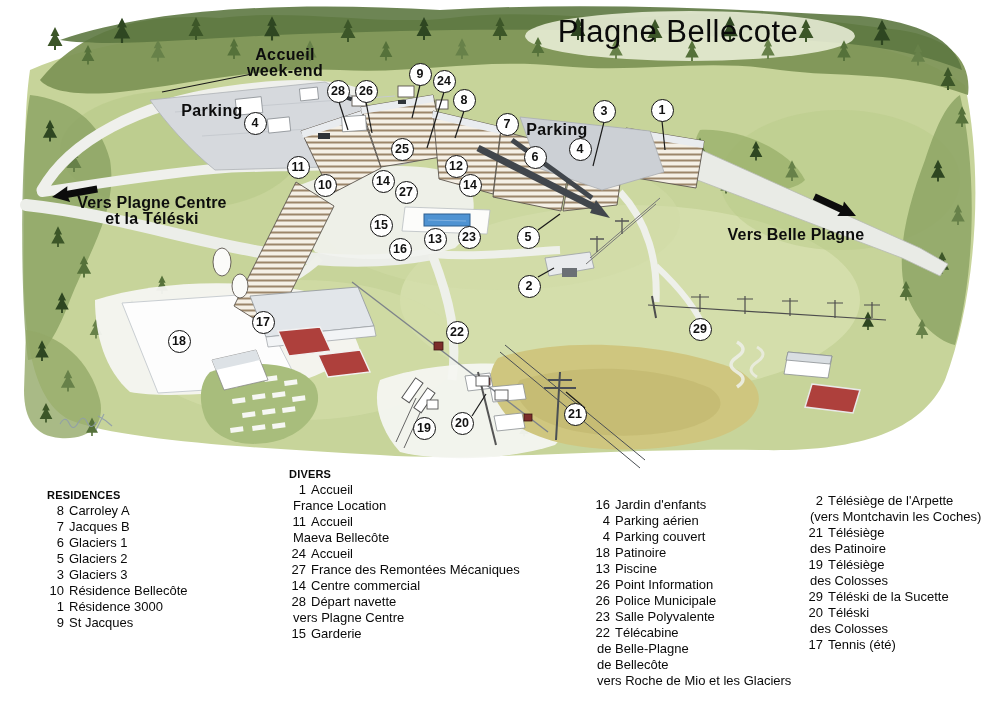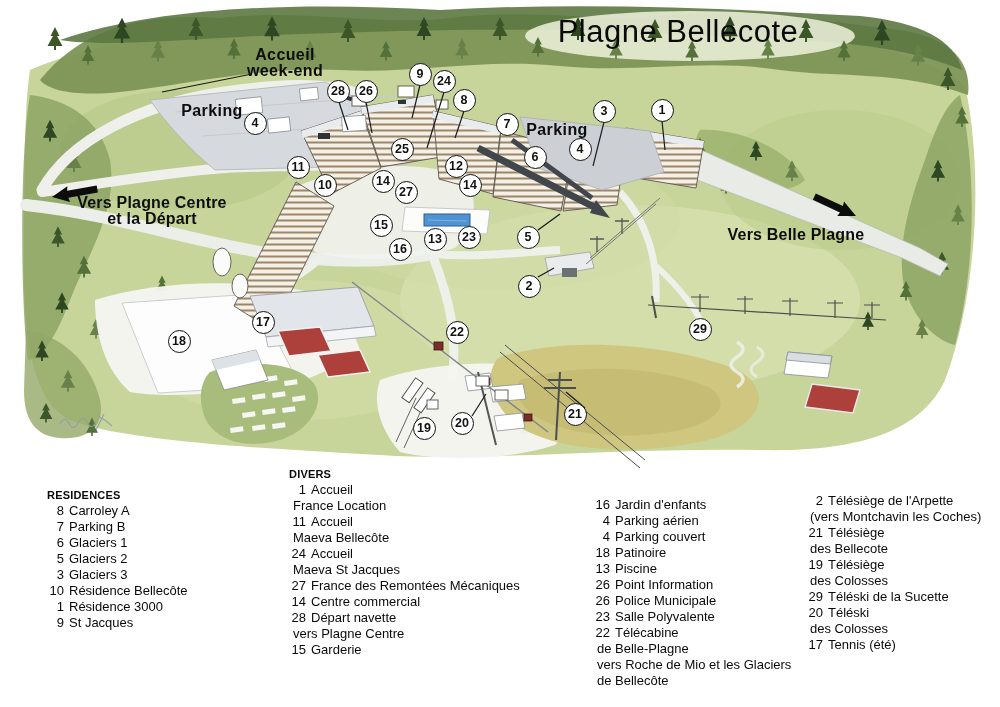--- a/index.html
+++ b/index.html
@@ -276,21 +276,21 @@
         <div>week-end</div>
       </div>
       <div class="map-label role-place" style="left: 212px; top: 103px;">
         <div>Parking</div>
       </div>
       <div class="map-label role-place" style="left: 557px; top: 122px;">
         <div>Parking</div>
       </div>
       <div class="map-label role-direction" style="left: 152px; top: 195px;">
         <div>Vers Plagne Centre</div>
-        <div>et la Départ</div>
+        <div>et la Téléski</div>
       </div>
       <div class="map-label role-direction" style="left: 796px; top: 227px;">
         <div>Vers Belle Plagne</div>
       </div>
     </div>
   <div id="marker-layer">
       <div class="marker" style="left: 650.5px; top: 98.5px;">1</div>
       <div class="marker" style="left: 517.5px; top: 274.5px;">2</div>
       <div class="marker" style="left: 592.5px; top: 99.5px;">3</div>
       <div class="marker" style="left: 243.5px; top: 111.5px;">4</div>
@@ -319,61 +319,60 @@
       <div class="marker" style="left: 390.5px; top: 137.5px;">25</div>
       <div class="marker" style="left: 354.5px; top: 79.5px;">26</div>
       <div class="marker" style="left: 394.5px; top: 180.5px;">27</div>
       <div class="marker" style="left: 326.5px; top: 79.5px;">28</div>
       <div class="marker" style="left: 688.5px; top: 317.5px;">29</div>
     </div>
 
   <div class="legend-col" id="col0">
     <div class="legend-title">RESIDENCES</div>
   <div class="legend-row"><span class="num">8</span><span>Carroley A</span></div>
-      <div class="legend-row"><span class="num">7</span><span>Parking B</span></div>
+      <div class="legend-row"><span class="num">7</span><span>Jacques B</span></div>
       <div class="legend-row"><span class="num">6</span><span>Glaciers 1</span></div>
       <div class="legend-row"><span class="num">5</span><span>Glaciers 2</span></div>
       <div class="legend-row"><span class="num">3</span><span>Glaciers 3</span></div>
       <div class="legend-row"><span class="num">10</span><span>Résidence Bellecôte</span></div>
       <div class="legend-row"><span class="num">1</span><span>Résidence 3000</span></div>
       <div class="legend-row"><span class="num">9</span><span>St Jacques</span></div>
     </div>
   <div class="legend-col" id="col1">
     <div class="legend-title">DIVERS</div>
       <div class="legend-row"><span class="num">1</span><span>Accueil</span></div>
       <div class="legend-row cont"><span>France Location</span></div>
       <div class="legend-row"><span class="num">11</span><span>Accueil</span></div>
       <div class="legend-row cont"><span>Maeva Bellecôte</span></div>
       <div class="legend-row"><span class="num">24</span><span>Accueil</span></div>
-      <div class="legend-row cont"><span>Maeva St Jacques</span></div>
       <div class="legend-row"><span class="num">27</span><span>France des Remontées Mécaniques</span></div>
       <div class="legend-row"><span class="num">14</span><span>Centre commercial</span></div>
       <div class="legend-row"><span class="num">28</span><span>Départ navette</span></div>
       <div class="legend-row cont"><span>vers Plagne Centre</span></div>
       <div class="legend-row"><span class="num">15</span><span>Garderie</span></div>
     </div>
   <div class="legend-col" id="col2">
       <div class="legend-row"><span class="num">16</span><span>Jardin d'enfants</span></div>
       <div class="legend-row"><span class="num">4</span><span>Parking aérien</span></div>
       <div class="legend-row"><span class="num">4</span><span>Parking couvert</span></div>
       <div class="legend-row"><span class="num">18</span><span>Patinoire</span></div>
       <div class="legend-row"><span class="num">13</span><span>Piscine</span></div>
       <div class="legend-row"><span class="num">26</span><span>Point Information</span></div>
       <div class="legend-row"><span class="num">26</span><span>Police Municipale</span></div>
       <div class="legend-row"><span class="num">23</span><span>Salle Polyvalente</span></div>
       <div class="legend-row"><span class="num">22</span><span>Télécabine</span></div>
       <div class="legend-row cont"><span>de Belle-Plagne</span></div>
+      <div class="legend-row cont"><span>de Bellecôte</span></div>
       <div class="legend-row cont"><span>vers Roche de Mio et les Glaciers</span></div>
-      <div class="legend-row cont"><span>de Bellecôte</span></div>
     </div>
   <div class="legend-col" id="col3">
       <div class="legend-row"><span class="num">2</span><span>Télésiège de l'Arpette</span></div>
       <div class="legend-row cont"><span>(vers Montchavin les Coches)</span></div>
       <div class="legend-row"><span class="num">21</span><span>Télésiège</span></div>
-      <div class="legend-row cont"><span>des Bellecote</span></div>
+      <div class="legend-row cont"><span>des Patinoire</span></div>
       <div class="legend-row"><span class="num">19</span><span>Télésiège</span></div>
       <div class="legend-row cont"><span>des Colosses</span></div>
       <div class="legend-row"><span class="num">29</span><span>Téléski de la Sucette</span></div>
       <div class="legend-row"><span class="num">20</span><span>Téléski</span></div>
       <div class="legend-row cont"><span>des Colosses</span></div>
       <div class="legend-row"><span class="num">17</span><span>Tennis (été)</span></div>
     </div>
 </div>
 
 </body></html>

